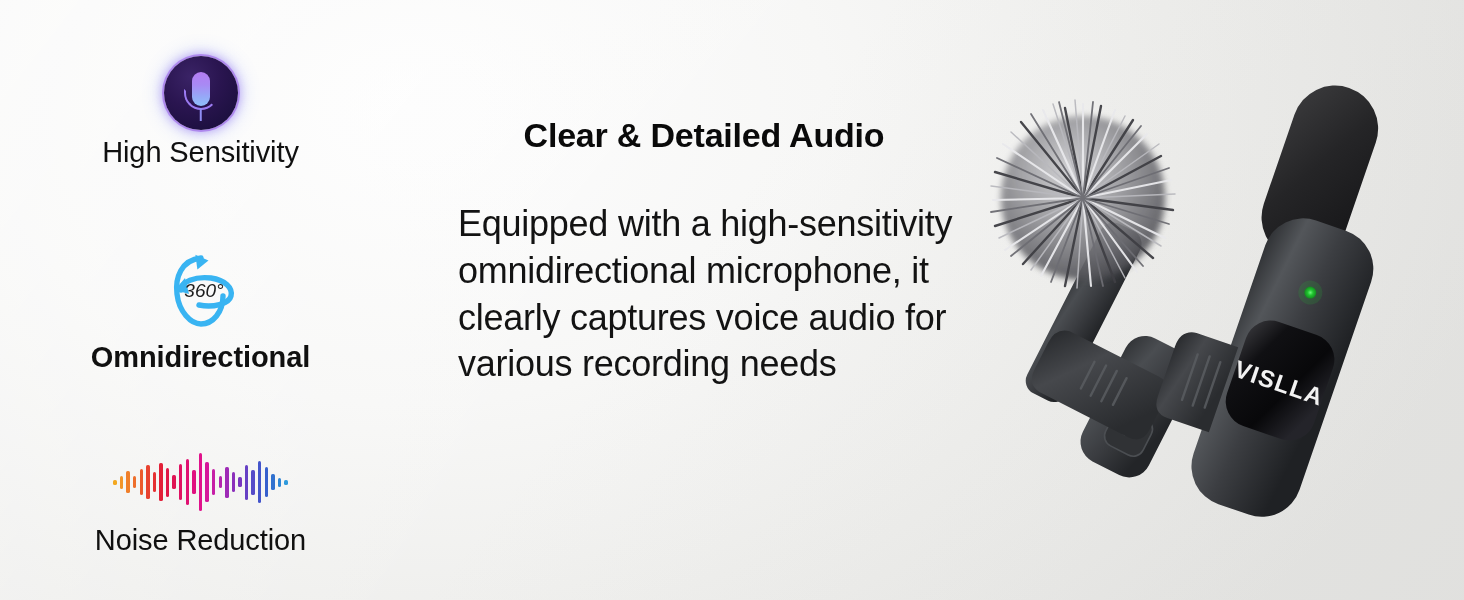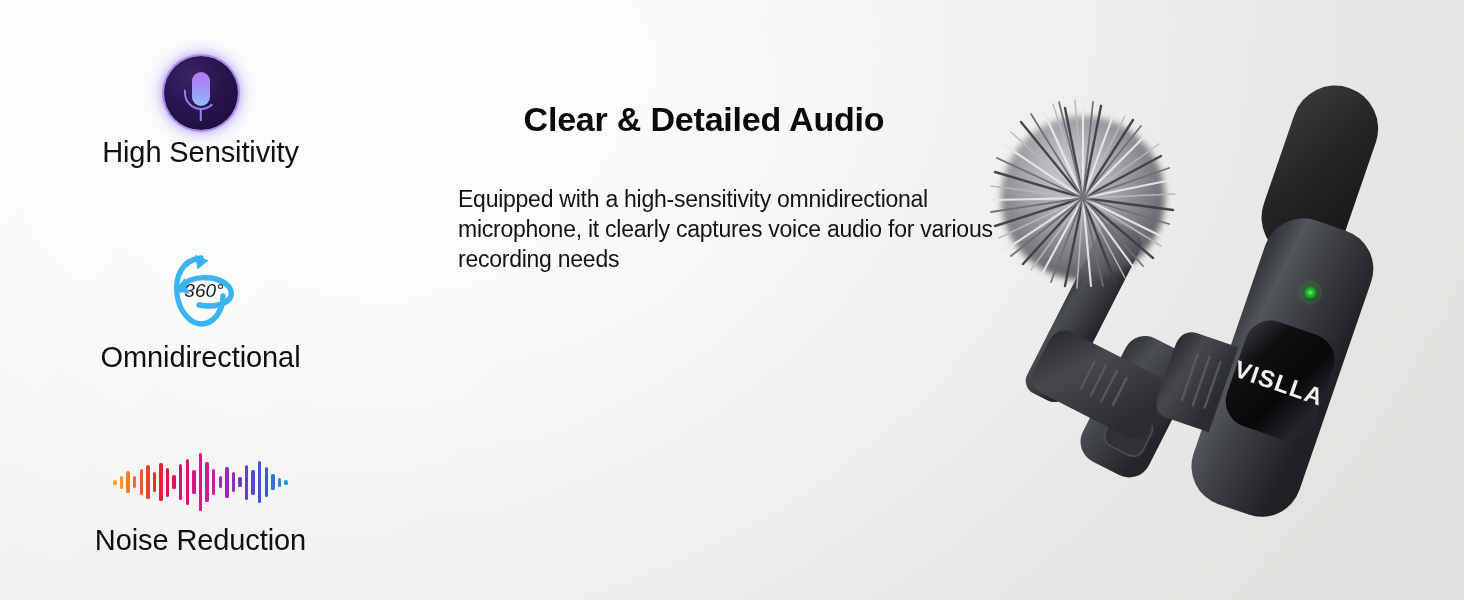--- a/index.html
+++ b/index.html
@@ -52,21 +52,21 @@
   .feature-label {
     margin-top: 7px;
     font-size: 29px;
     line-height: 1.06;
     color: #101010;
     letter-spacing: -0.1px;
     white-space: nowrap;
   }
   .feature-2 .feature-icon { height: 96px; align-items: center; }
   .feature-3 .feature-icon { height: 70px; align-items: center; }
-  .feature-2 .feature-label { margin-top: 4px; }
+  .feature-2 .feature-label { margin-top: 4px; font-weight: bold; }
   .feature-3 .feature-label { margin-top: 8px; }
 
   
   .mic-badge {
     width: 74px;
     height: 74px;
     border-radius: 50%;
     background: radial-gradient(circle at 36% 28%, #3a2366 0%, #2a1550 42%, #1d1040 78%, #241453 100%);
     box-shadow:
       0 0 0 2px rgba(150,90,230,0.55),
@@ -135,35 +135,35 @@
   .waveform i {
     display: block;
     width: 3.4px;
     border-radius: 1.6px;
   }
 
   
   .copy {
     position: absolute;
     left: 458px;
-    top: 100px;
+    top: 116px;
     width: 540px;
     z-index: 3;
   }
   .headline {
     font-size: 34px;
     font-weight: bold;
     color: #0a0a0a;
     text-align: center;
     letter-spacing: -0.2px;
     margin: 0 0 46px 0;
     padding-right: 48px;
   }
   .body-copy {
-    font-size: 23px;
+    font-size: 36px;
     line-height: 1.30;
     color: #131313;
     letter-spacing: -0.25px;
     margin: 0;
   }
 
   
   .product {
     position: absolute;
     left: 965px;

